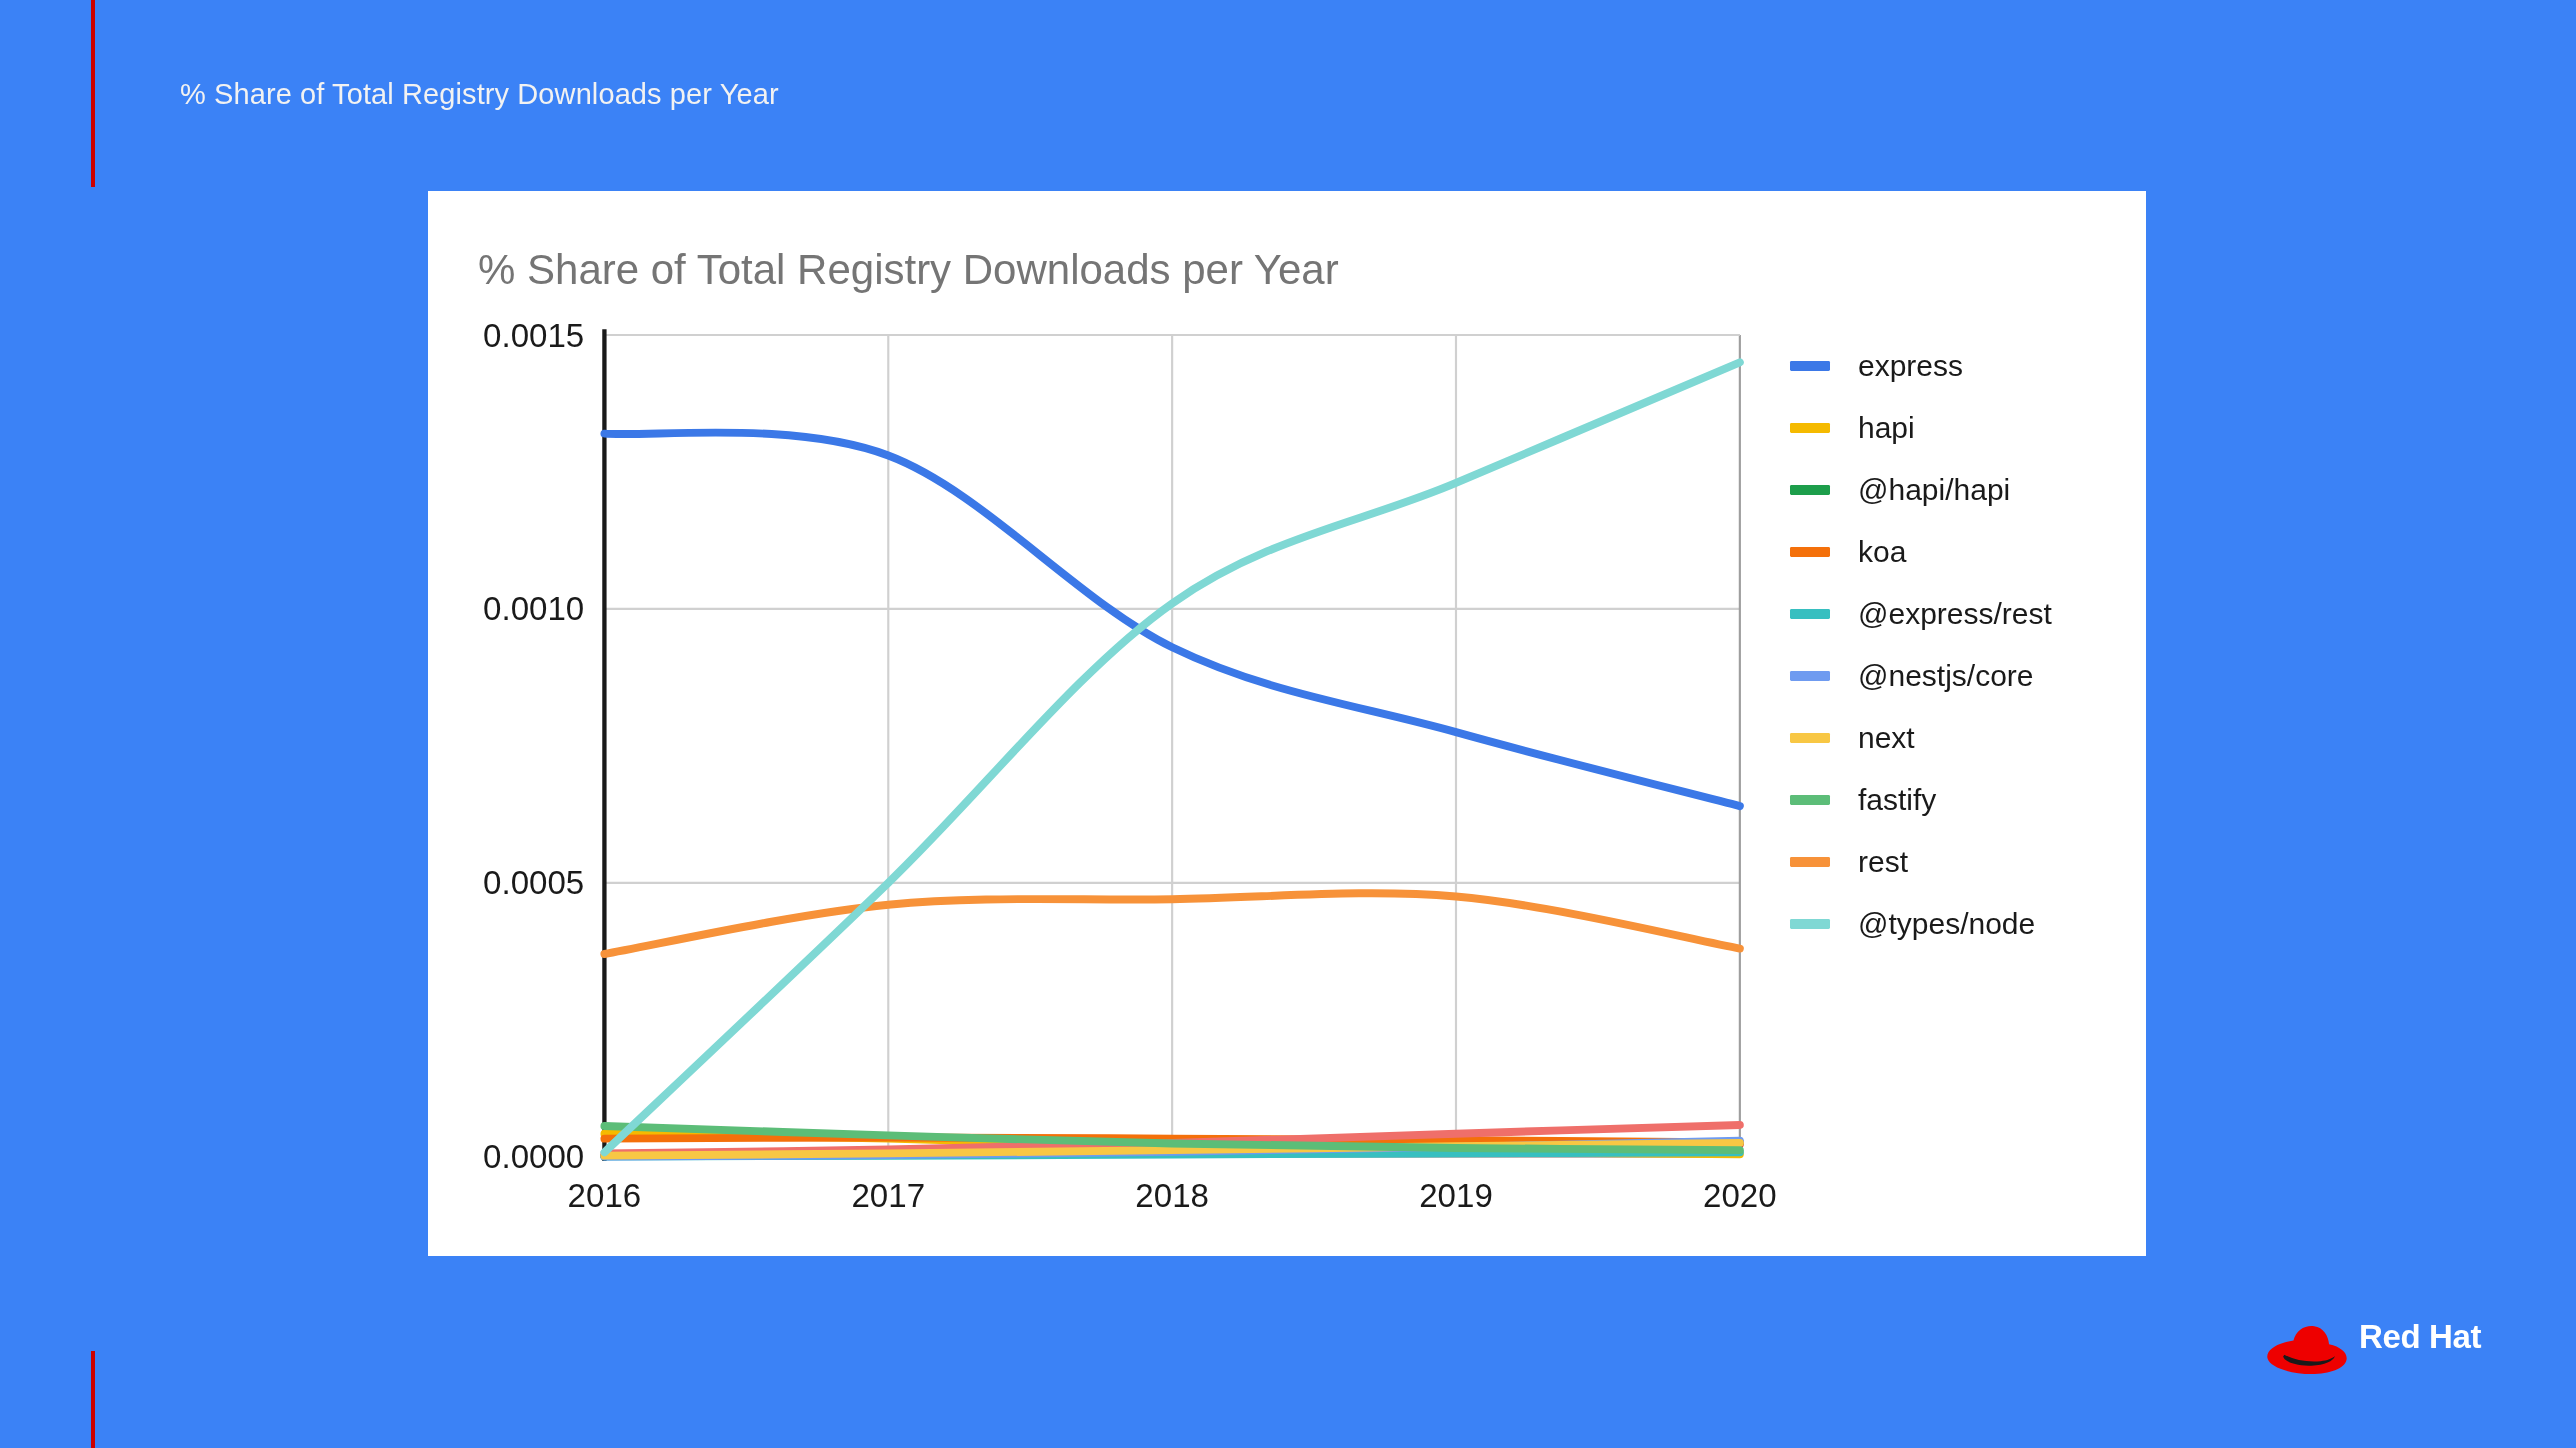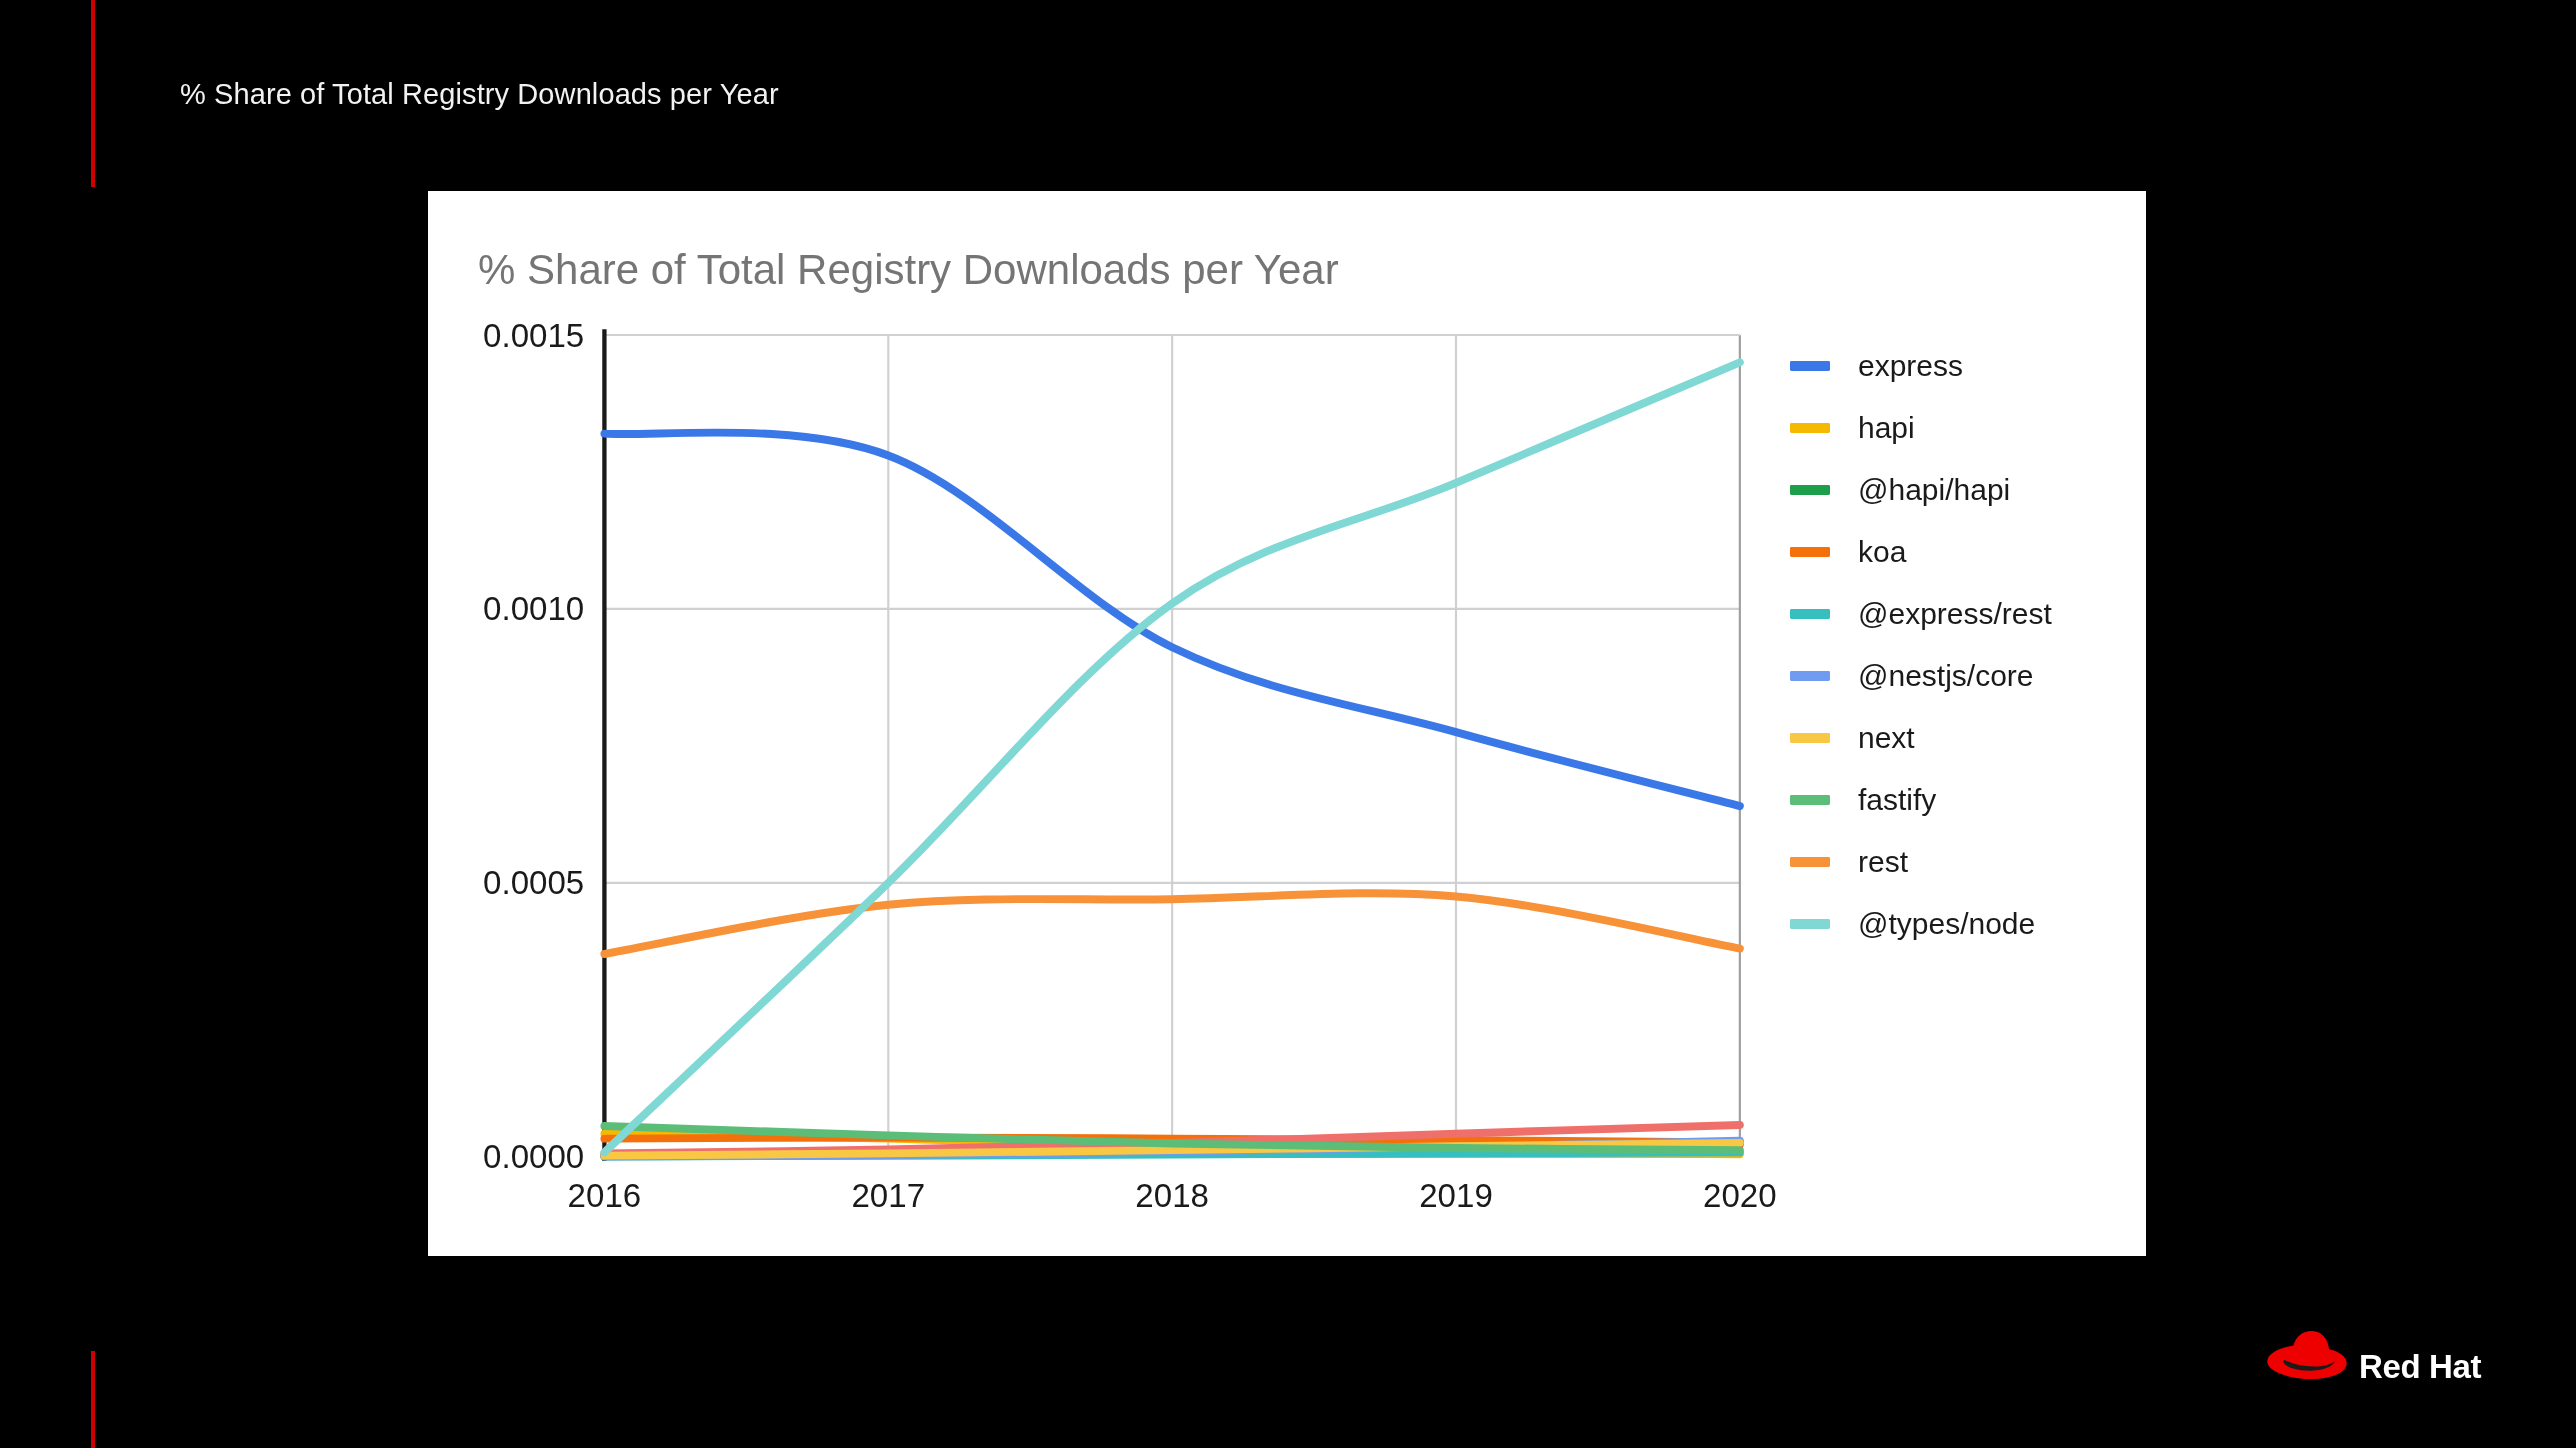--- a/index.html
+++ b/index.html
@@ -12,21 +12,21 @@
     height: 1448px;
     position: relative;
     overflow: hidden;
     font-family: "Liberation Sans", sans-serif;
   }
 
   
   .slide {
     position: absolute;
     inset: 0;
-    background: #000000;
+    background: #3b82f6;
   }
   .accent-top {
     position: absolute;
     left: 91px;
     top: 0;
     width: 3.6px;
     height: 187px;
     background: #cc0000;
   }
   .accent-bottom {
@@ -49,21 +49,21 @@
   }
 
   
   .redhat-logo {
     position: absolute;
     left: 2265px;
     top: 1318px;
     width: 216px;
     height: 68px;
     display: flex;
-    align-items: flex-end;
+    align-items: flex-start;
     gap: 10px;
   }
   .redhat-logo svg { display: block; }
   .redhat-wordmark {
     font-size: 33px;
     font-weight: 700;
     color: #ffffff;
     letter-spacing: -0.4px;
     white-space: nowrap;
   }

